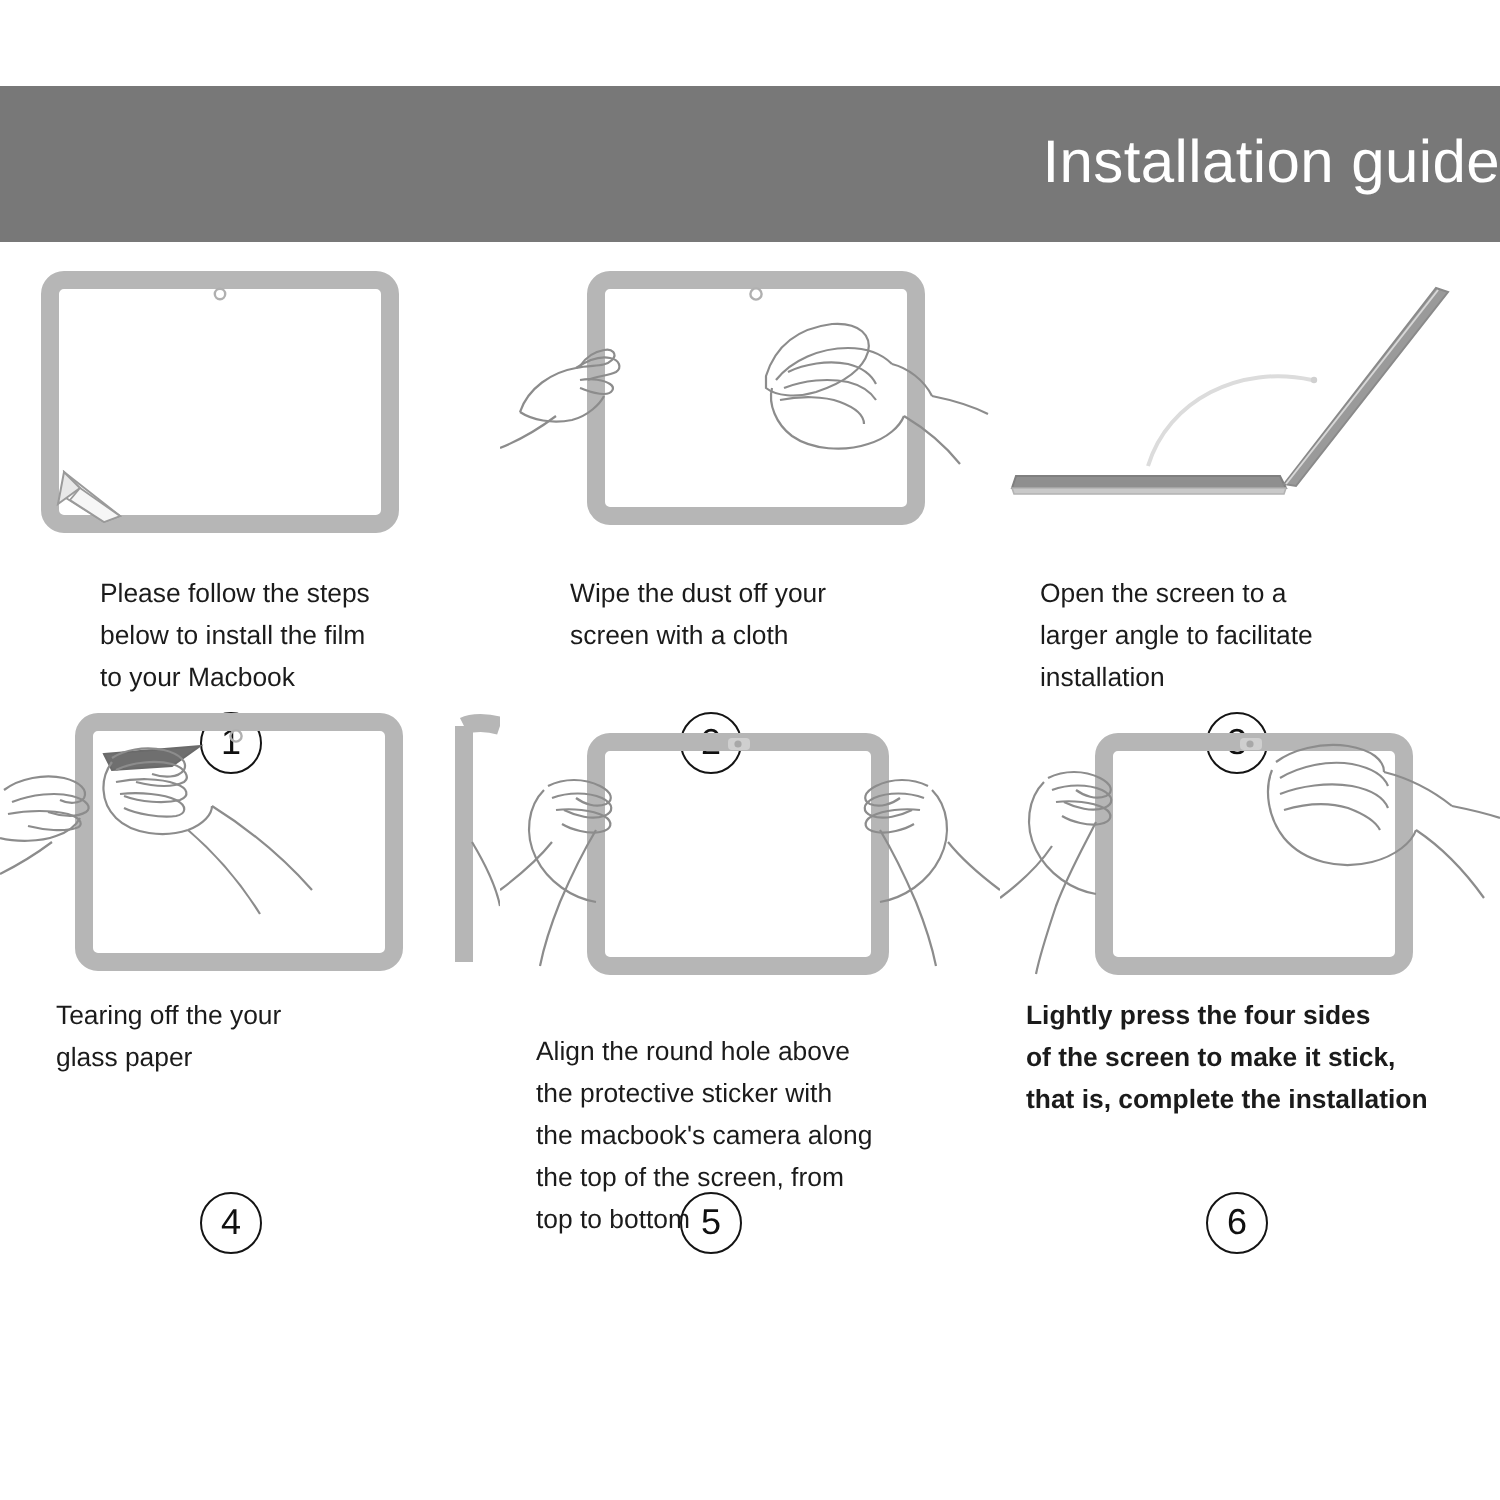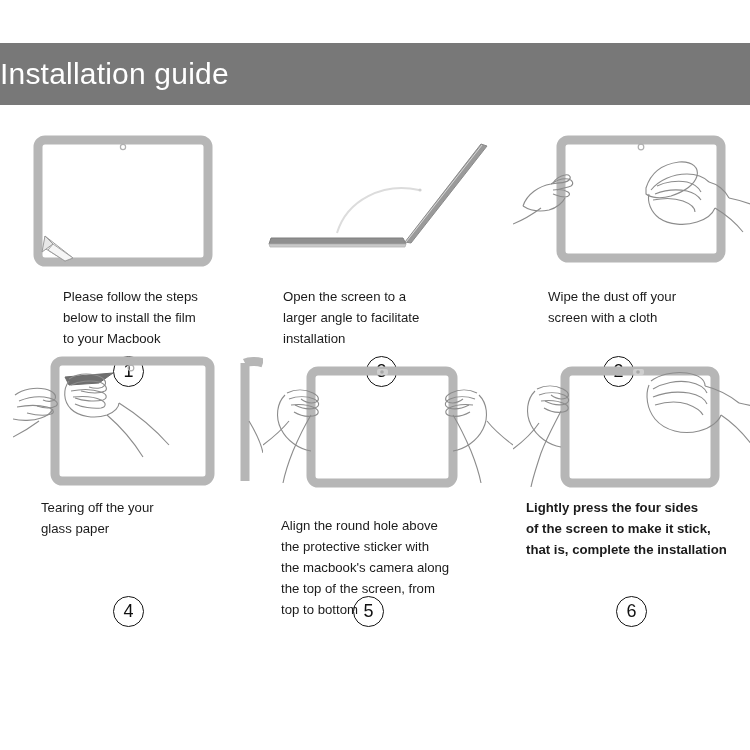--- a/index.html
+++ b/index.html
@@ -20,44 +20,43 @@
     background: #ffffff;
     position: relative;
   }
 
   
   .header-bar {
     position: absolute;
     left: 0;
     top: 43px;
     width: 750px;
-    height: 62px;
+    height: 78px;
     background: #787878;
     display: flex;
     align-items: center;
-    justify-content: flex-start;
+    justify-content: flex-end;
   }
   .header-title {
     color: #ffffff;
     font-size: 30px;
     font-weight: 400;
     letter-spacing: 0.2px;
     font-family: "Liberation Sans", sans-serif;
   }
 
   
   .steps-grid {
     position: absolute;
     left: 0;
     top: 128px;
     width: 689px;
     display: grid;
     grid-template-columns: 250px 250px 250px;
     grid-template-rows: auto auto;
-    padding-left: 13px;
   }
   .step-cell {
     position: relative;
     box-sizing: border-box;
     padding: 0;
   }
 
   .illus {
     position: relative;
     width: 250px;
@@ -125,40 +124,20 @@
       </div>
       <div class="step-caption cap-1">Please follow the steps
 below to install the film
 to your Macbook</div>
       <div class="step-number num-1">1</div>
     </div>
 
     <div class="step-cell row1">
       <div class="illus">
         <svg width="250" height="140" viewBox="0 0 250 140">
-
-          <path d="M8 110 L140 110 L143 116 L6 116 Z" fill="#8f8f8f" stroke="#7f7f7f" stroke-width="1"></path>
-          <path d="M6 116 L143 116 L142 119 L7 119 Z" fill="#c9c9c9" stroke="#b3b3b3" stroke-width="0.8"></path>
-
-          <path d="M142 114 L218 16 L224 18 L148 115 Z" fill="#9a9a9a" stroke="#8a8a8a" stroke-width="1"></path>
-          <path d="M143 114 L219 17" fill="none" stroke="#d8d8d8" stroke-width="1"></path>
-
-          <path d="M74 105 C84 72 120 54 156 62" fill="none" stroke="#dcdcdc" stroke-width="2"></path>
-          <circle cx="157" cy="62" r="1.6" fill="#d0d0d0"></circle>
-        </svg>
-      </div>
-      <div class="step-caption cap-3">Open the screen to a
-larger angle to facilitate
-installation</div>
-      <div class="step-number num-3">3</div>
-    </div>
-
-    <div class="step-cell row1">
-      <div class="illus">
-        <svg width="250" height="140" viewBox="0 0 250 140">
           <rect x="48" y="12" width="160" height="118" rx="7" ry="7" fill="none" stroke="#b6b6b6" stroke-width="9"></rect>
           <circle cx="128" cy="19" r="2.8" fill="none" stroke="#b0b0b0" stroke-width="1.2"></circle>
 
           <path d="M10 78 C14 66 26 58 38 56 C46 54 52 56 56 52 C59 49 56 46 52 47 C46 48 42 52 40 55" fill="none" stroke="#8c8c8c" stroke-width="1.1"></path>
           <path d="M38 56 C44 52 50 50 55 51 C60 52 61 56 58 58 C54 60 48 60 44 62" fill="none" stroke="#8c8c8c" stroke-width="1.1"></path>
           <path d="M40 62 C46 61 52 62 55 64 C58 66 56 69 52 69 C47 69 43 67 40 66" fill="none" stroke="#8c8c8c" stroke-width="1.1"></path>
           <path d="M10 78 C16 82 26 84 36 82 C44 80 50 74 52 70" fill="none" stroke="#8c8c8c" stroke-width="1.1"></path>
           <path d="M0 96 C10 92 20 86 28 80" fill="none" stroke="#8c8c8c" stroke-width="1.1"></path>
 
           <path d="M133 60 C138 44 150 36 166 34 C180 33 186 40 184 48 C181 58 170 64 158 68 C148 71 138 70 133 66 Z" fill="none" stroke="#8c8c8c" stroke-width="1.1"></path>
@@ -171,20 +150,40 @@
           <path d="M196 54 C204 56 212 62 216 70" fill="none" stroke="#8c8c8c" stroke-width="1.1"></path>
           <path d="M202 80 C212 86 222 94 230 104" fill="none" stroke="#8c8c8c" stroke-width="1.1"></path>
           <path d="M216 70 C226 72 236 75 244 79" fill="none" stroke="#8c8c8c" stroke-width="1.1"></path>
         </svg>
       </div>
       <div class="step-caption cap-2">Wipe the dust off your
 screen with a cloth</div>
       <div class="step-number num-2">2</div>
     </div>
 
+    <div class="step-cell row1">
+      <div class="illus">
+        <svg width="250" height="140" viewBox="0 0 250 140">
+
+          <path d="M8 110 L140 110 L143 116 L6 116 Z" fill="#8f8f8f" stroke="#7f7f7f" stroke-width="1"></path>
+          <path d="M6 116 L143 116 L142 119 L7 119 Z" fill="#c9c9c9" stroke="#b3b3b3" stroke-width="0.8"></path>
+
+          <path d="M142 114 L218 16 L224 18 L148 115 Z" fill="#9a9a9a" stroke="#8a8a8a" stroke-width="1"></path>
+          <path d="M143 114 L219 17" fill="none" stroke="#d8d8d8" stroke-width="1"></path>
+
+          <path d="M74 105 C84 72 120 54 156 62" fill="none" stroke="#dcdcdc" stroke-width="2"></path>
+          <circle cx="157" cy="62" r="1.6" fill="#d0d0d0"></circle>
+        </svg>
+      </div>
+      <div class="step-caption cap-3">Open the screen to a
+larger angle to facilitate
+installation</div>
+      <div class="step-number num-3">3</div>
+    </div>
+
     <div class="step-cell row2">
       <div class="illus">
         <svg width="250" height="140" viewBox="0 0 250 140">
           <rect x="42" y="12" width="155" height="120" rx="7" ry="7" fill="none" stroke="#b6b6b6" stroke-width="9"></rect>
           <circle cx="118" cy="19" r="2.8" fill="none" stroke="#b0b0b0" stroke-width="1.2"></circle>
 
           <path d="M52 28 L100 24 L86 34 L56 36 Z" fill="#6f6f6f" stroke="#6a6a6a" stroke-width="1"></path>
 
           <path d="M2 46 C10 40 22 38 32 40 C40 42 44 46 42 50 C40 53 34 53 30 51" fill="none" stroke="#8c8c8c" stroke-width="1.1"></path>
           <path d="M6 52 C16 48 28 47 36 49 C44 51 46 55 43 57 C38 60 30 59 24 57" fill="none" stroke="#8c8c8c" stroke-width="1.1"></path>

